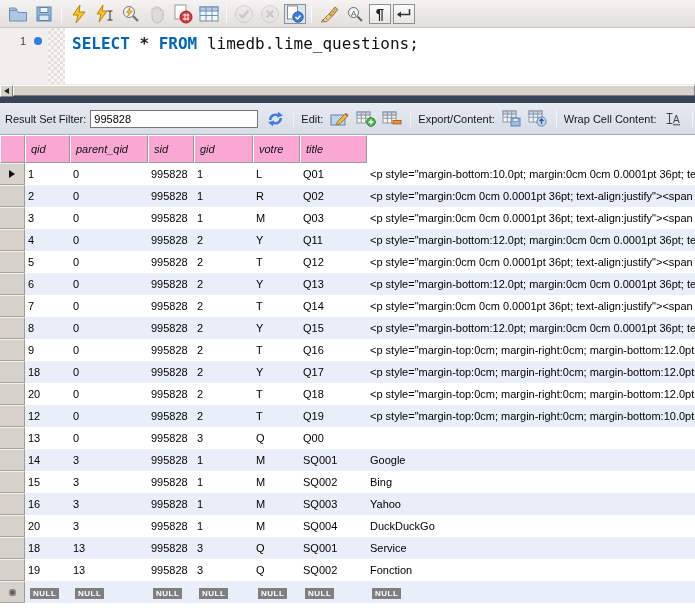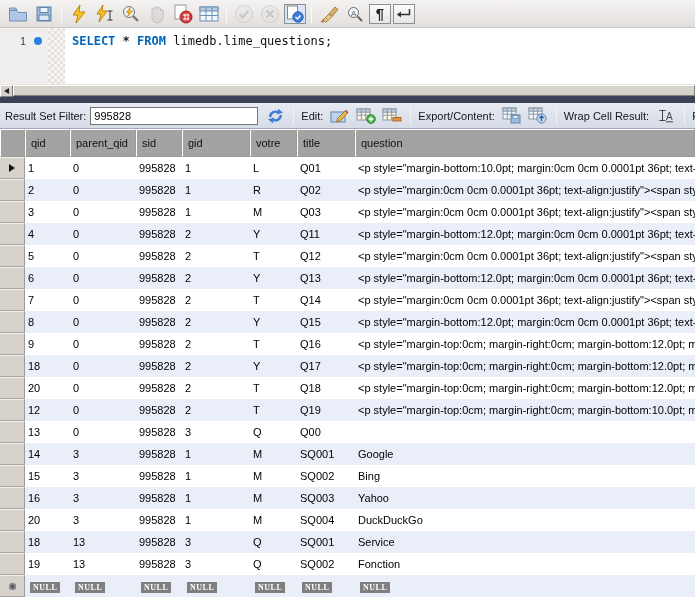--- a/index.html
+++ b/index.html
@@ -30,73 +30,73 @@
   .ed-hatch {
     position:absolute; left:48px; top:0; width:17px; height:56px;
     background-image:linear-gradient(45deg,#E3E0DD 25%,transparent 25%,transparent 75%,#E3E0DD 75%),
                      linear-gradient(45deg,#E3E0DD 25%,transparent 25%,transparent 75%,#E3E0DD 75%);
     background-size:6px 6px; background-position:0 0,3px 3px; background-color:#F7F6F5;
   }
   .line-no { position:absolute; left:0; top:7px; width:26px; text-align:right; color:#444; font-size:11px; }
   .stmt-dot { position:absolute; left:34px; top:9px; width:8px; height:8px; border-radius:50%; background:#2A7FDF; }
   .code-line {
     position:absolute; left:72px; top:6px; white-space:pre;
-    font-family:"DejaVu Sans Mono", monospace; font-size:12px; color:#111;
+    font-family:"DejaVu Sans Mono", monospace; font-size:16px; color:#111;
   }
   .kw { color:#0066BB; font-weight:bold; }
   .star { color:#222; font-weight:bold; }
   
   .hscroll { height:12px; background:#D6D2CA; display:flex; border-top:1px solid #E9E7E2; }
   .hs-btn {
     width:13px; height:12px; flex:none; background:#D6D2CA;
     border:1px solid; border-color:#FFFFFF #808080 #808080 #FFFFFF;
     display:flex; align-items:center; justify-content:center;
   }
   .hs-arrow { width:0; height:0; border-style:solid; border-width:3.5px 5px 3.5px 0; border-color:transparent #222 transparent transparent; }
   .hs-thumb { flex:1; background:#D6D2CA; border:1px solid; border-color:#FFFFFF #808080 #808080 #FFFFFF; }
   
   .navy-bar { height:7px; background:#3B4359; }
   
   .filter-bar {
-    height:26px; display:flex; align-items:center; padding:0 3px;
+    height:32px; display:flex; align-items:center; padding:0 3px;
     background:linear-gradient(#E7EAF1,#D7DCE7);
     border-bottom:1px solid #A2A9BA; white-space:nowrap; overflow:hidden;
   }
   .fb-label { color:#15161A; margin:0 4px 0 2px; flex:none; }
   .fb-input {
     width:168px; height:18px; border:1px solid #767676; background:#fff;
     font-family:"Liberation Sans", sans-serif; font-size:11px; padding:0 3px; flex:none;
   }
   .fb-icon { width:22px; height:18px; display:flex; align-items:center; justify-content:center; margin:0 2px; flex:none; }
   .fb-sep { width:1px; height:18px; background:#A9AFBD; border-right:1px solid #F0F2F6; margin:0 5px; flex:none; }
   
   .grid { position:relative; background:#fff; height:481px; overflow:hidden; }
   .grid-header { display:flex; height:28px; }
   .hcell {
-    background:#a3a3a3; border-right:1px solid #9E9B94; border-bottom:1px solid #9E9B94;
+    background:#f9a8d4; border-right:1px solid #9E9B94; border-bottom:1px solid #9E9B94;
     border-top:1px solid #FFFFFF; border-left:1px solid #FFFFFF;
-    line-height:26px; padding-left:5px; color:#111; flex:none; overflow:hidden;
+    line-height:26px; padding-left:5px; color:#111; flex:none; overflow:hidden;font-style:italic;
   }
   .gutter-h { width:25px; padding-left:0; }
-  .c0{width:45px}.c1{width:66px}.c2{width:46px}.c3{width:68px}.c4{width:47px}.c5{width:58px}
+  .c0{width:45px}.c1{width:78px}.c2{width:46px}.c3{width:59px}.c4{width:47px}.c5{width:67px}
   .c6{flex:1; width:auto;}
   .grid-row { display:flex; height:22px; line-height:22px; background:#fff; }
   .grid-row.alt { background:#E9EEF8; }
   .gcell { flex:none; padding-left:3px; overflow:hidden; white-space:nowrap; color:#000; }
   .gutter-cell {
     width:25px; padding:0; flex:none; background:#D6D2CB;
     border-right:1px solid #9E9B94; border-bottom:1px solid #A8A5A0; border-top:1px solid #F2F1EF;
     display:flex; align-items:center; justify-content:center;
   }
   .row-arrow { width:0; height:0; border-style:solid; border-width:4px 0 4px 6px; border-color:transparent transparent transparent #111; }
   .newrow-dot { width:7px; height:7px; border-radius:50%; background:#5A5A5A; box-shadow:inset 0 0 0 1.5px #8F8F8F; }
   .null-badge {
     display:inline-block; background:#7F7F7F; color:#fff; font-weight:bold;
     font-size:8px; line-height:11px; padding:0 3px; margin-left:2px; vertical-align:middle;
-    font-family:Liberation Serif, serif; letter-spacing:0.5px;
+    font-family:Liberation Sans, sans-serif; letter-spacing:0.5px;
   }
   svg { display:block; }
 </style>
 </head>
 <body>
 
 <div class="window">
 
   <div class="toolbar">
     <span class="tb-icon">
@@ -264,42 +264,41 @@
     <span class="fb-icon">
       <svg width="19" height="17" viewBox="0 0 19 17">
           <rect x="1" y="1" width="13" height="11" fill="#F4F7FA" stroke="#8A98A8"></rect>
           <rect x="1" y="1" width="13" height="3.2" fill="#C2CFDD" stroke="#8A98A8"></rect>
           <path d="M5.3 1v11M9.7 1v11M1 7.2h13" stroke="#8A98A8"></path>
           <circle cx="13.5" cy="11.5" r="4.6" fill="#BFD4EA" stroke="#5F84AE"></circle>
           <path d="M13.5 14v-5M11.5 11l2-2 2 2" stroke="#2B5FA8" stroke-width="1.3" fill="none"></path>
         </svg>
     </span>
     <span class="fb-sep"></span>
-    <span class="fb-label">Wrap Cell Result:</span>
+    <span class="fb-label">Wrap Cell Content:</span>
     <span class="fb-icon">
       <svg width="17" height="14" viewBox="0 0 17 14">
           <path d="M1.5 1.5h6M4.5 1.5v10M1.5 11.5h6" stroke="#444" fill="none"></path>
           <text x="8" y="11" font-size="10" fill="#444" font-family="Liberation Sans, sans-serif">A</text>
           <path d="M8 12.8h7" stroke="#444"></path>
         </svg>
     </span>
     <span class="fb-sep"></span>
     <span class="fb-label">Fetch rows:</span>
   </div>
 
   <div class="grid">
     <div class="grid-header">
       <div class="hcell gutter-h"></div>
       <div class="hcell c0">qid</div>
       <div class="hcell c1">parent_qid</div>
       <div class="hcell c2">sid</div>
       <div class="hcell c3">gid</div>
       <div class="hcell c4">votre</div>
       <div class="hcell c5">title</div>
-      <div class="hcell c6">question</div>
     </div>
     <div id="grid-body">
         <div class="grid-row">
           <div class="gutter-cell">
             <span class="row-arrow"></span>
           </div>
           <div class="gcell c0">1</div>
           <div class="gcell c1">0</div>
           <div class="gcell c2">995828</div>
           <div class="gcell c3">1</div>

